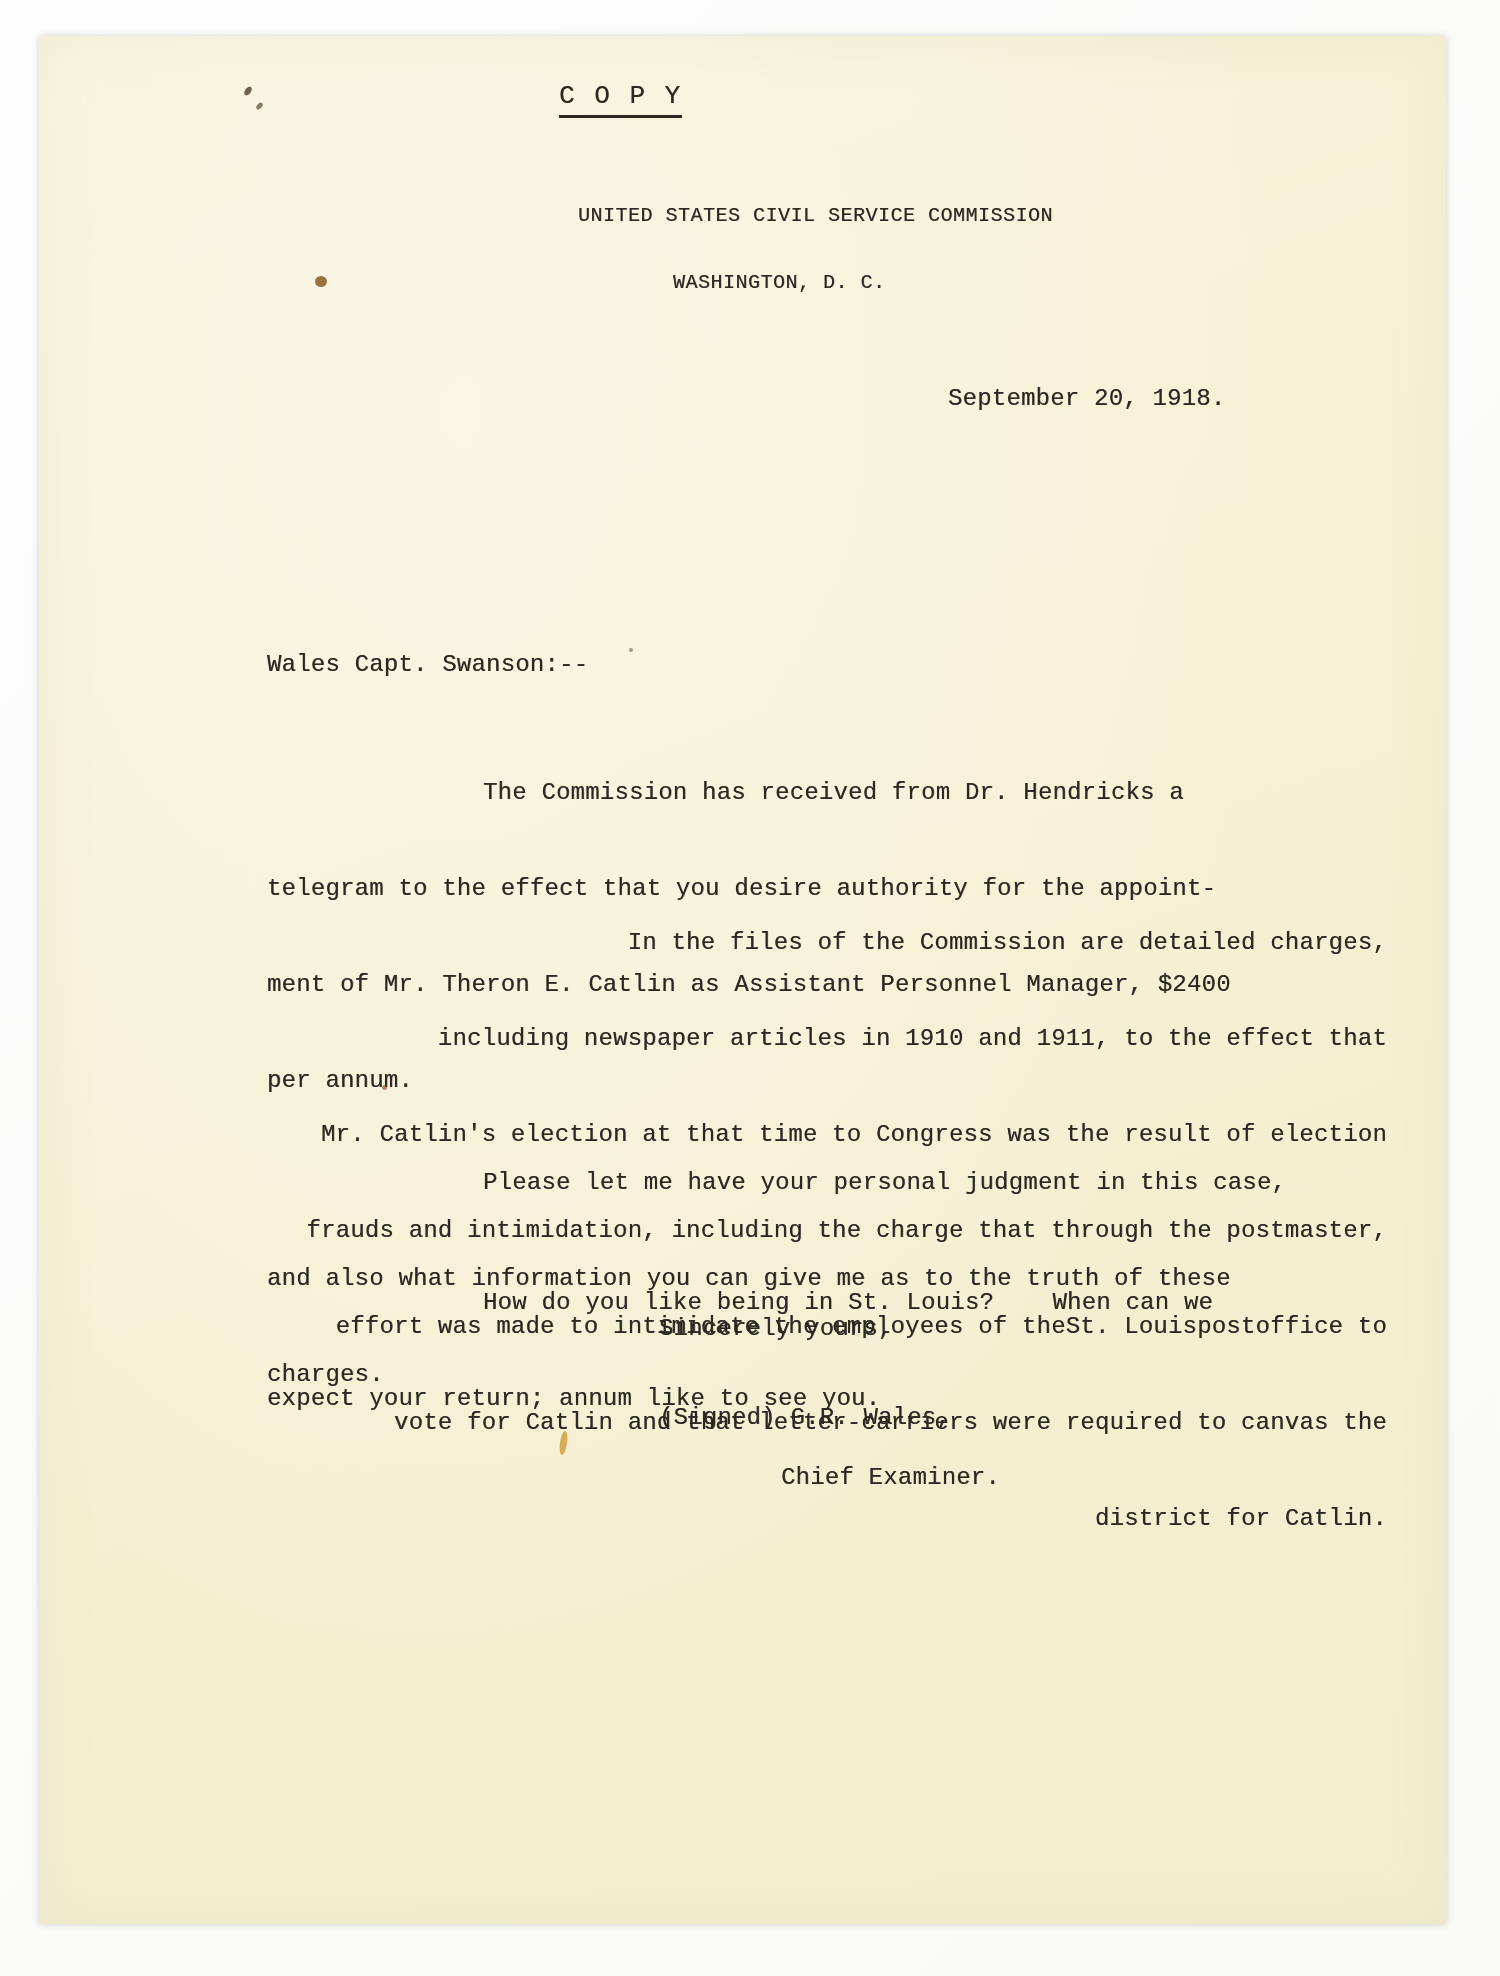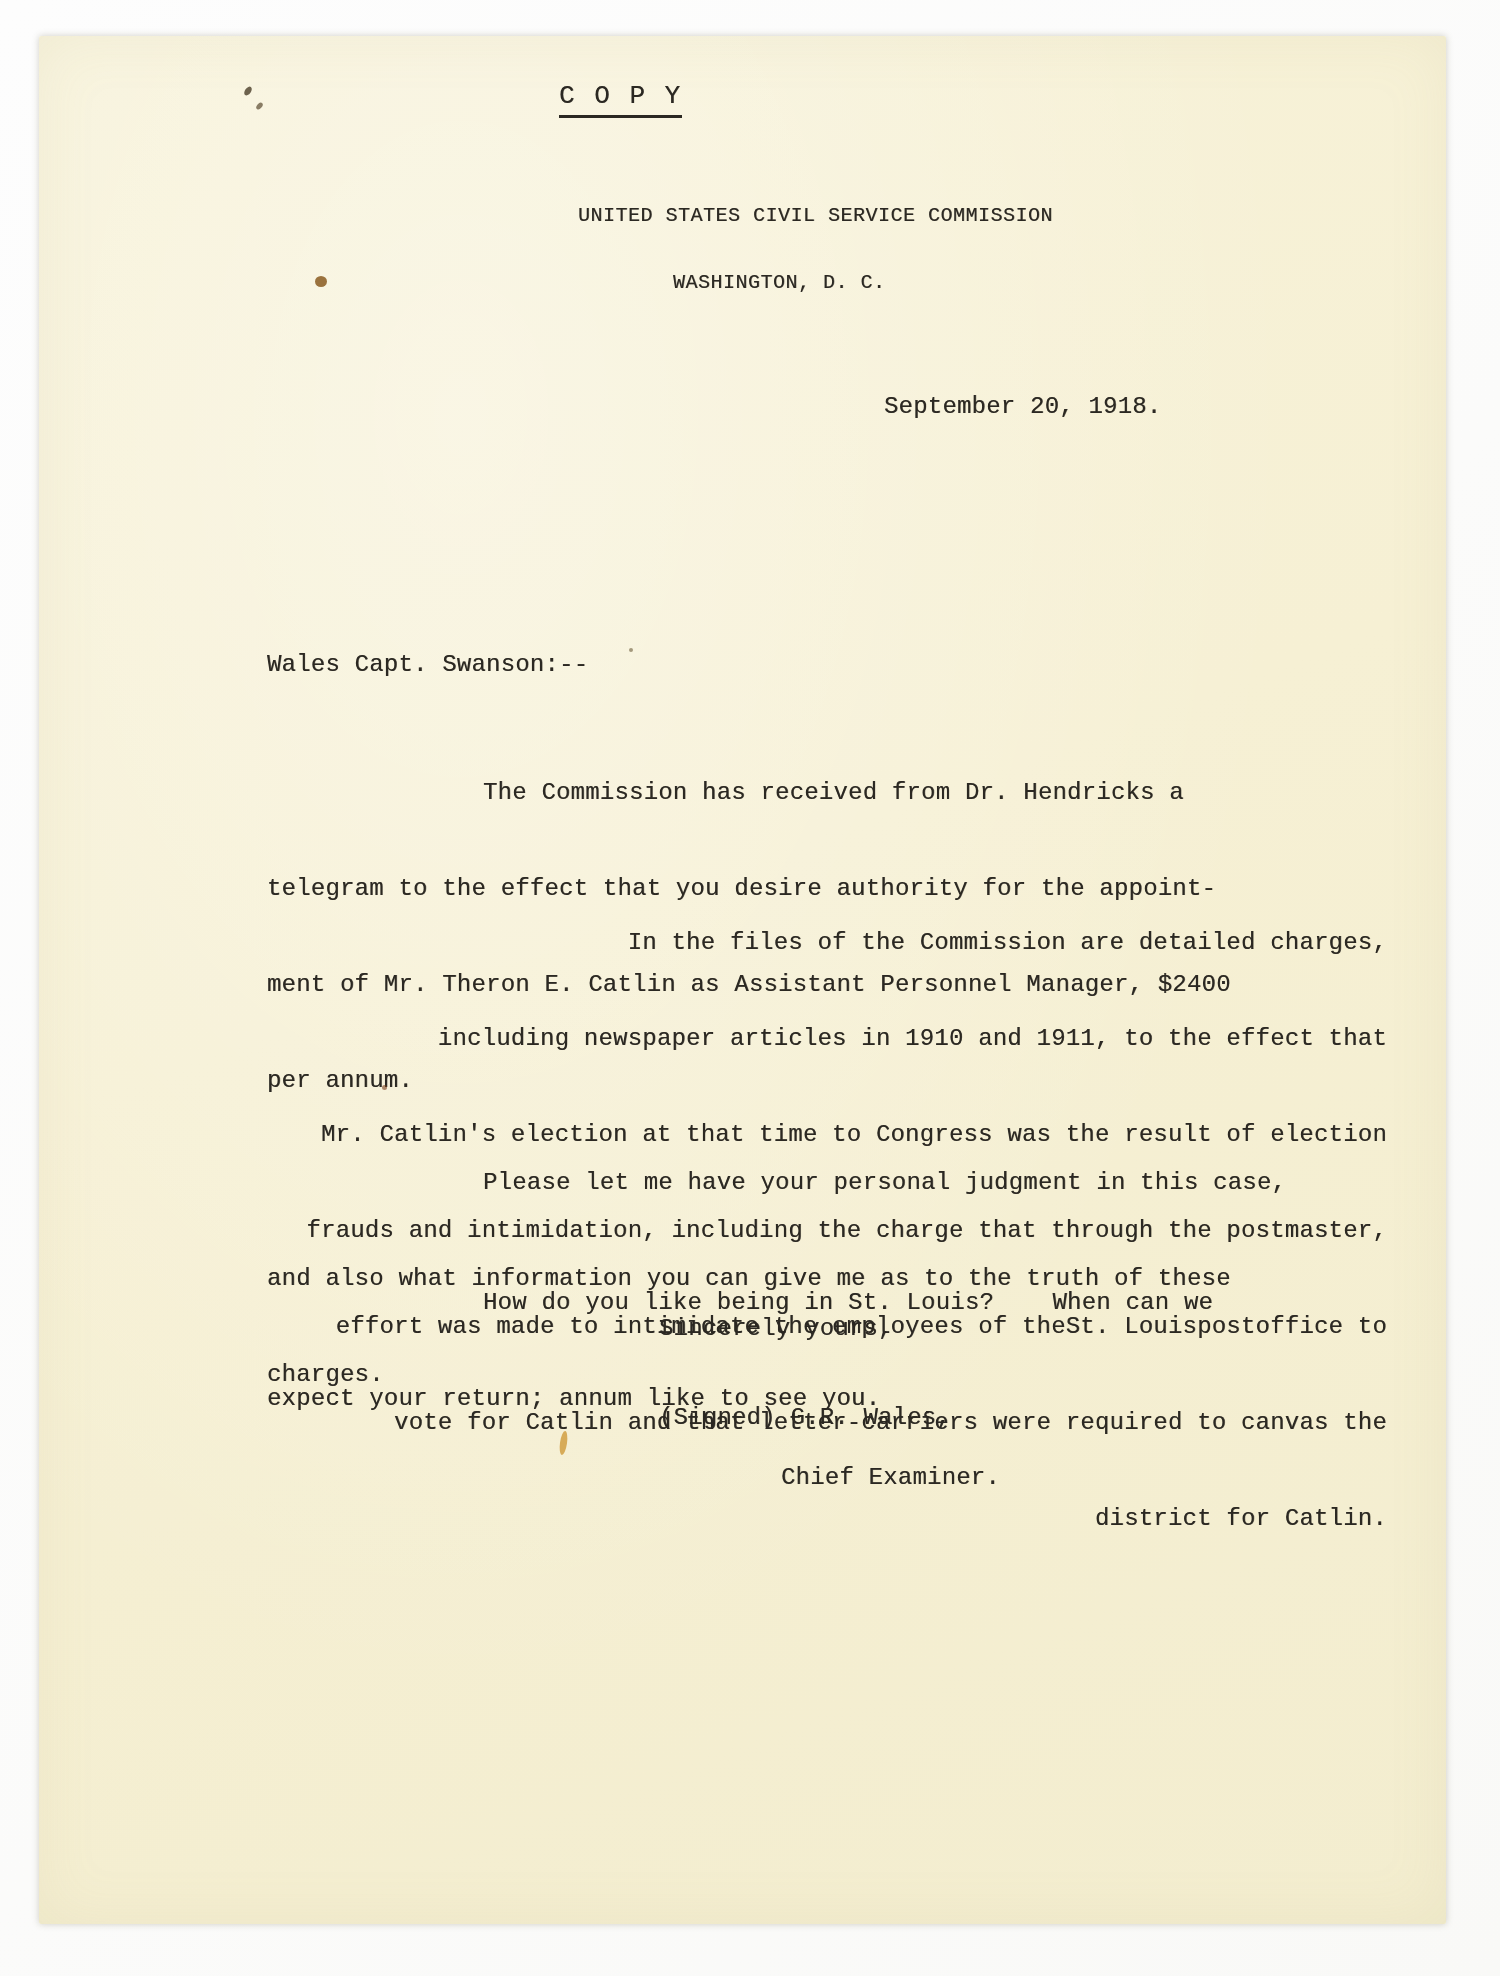--- a/index.html
+++ b/index.html
@@ -44,21 +44,21 @@
   .copy-label {
     left: 520px;
     top: 44px;
     font-size: 26px;
     letter-spacing: 2px;
     padding-bottom: 3px;
     border-bottom: 3.5px solid #2b2822;
   }
   .org-name    { left: 539px; top: 164px; }
   .org-loc     { left: 634px; top: 231px; }
-  .date-line   { left: 845px; top: 347px; margin-top: 8px; }
+  .date-line   { left: 909px; top: 347px; }
   .addr-block  { left: 226px; top: 463px; line-height: 35px; }
   .salutation  { left: 228px; top: 613px; }
   .para { position: absolute; left: 228px; }
   .para .line { white-space: pre; }
   .para .indent { padding-left: 216px; }
   .p1 { top: 677px; }
   .p2 { top: 827px; width: 1120px; text-align: right; }
   .p3 { top: 1067px; }
   .p4 { top: 1187px; }
   .valediction { left: 620px; top: 1277px; }

